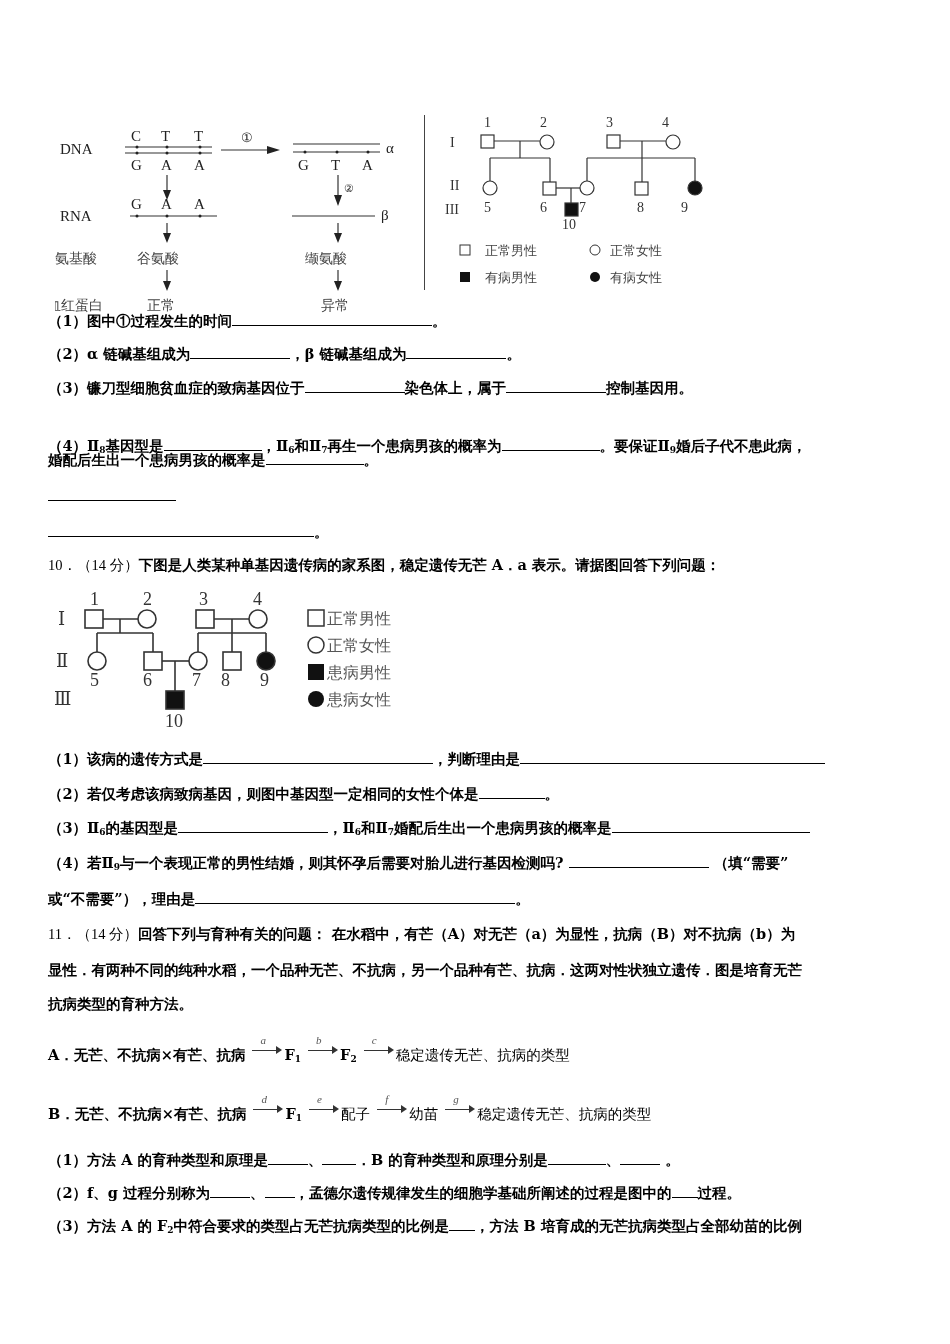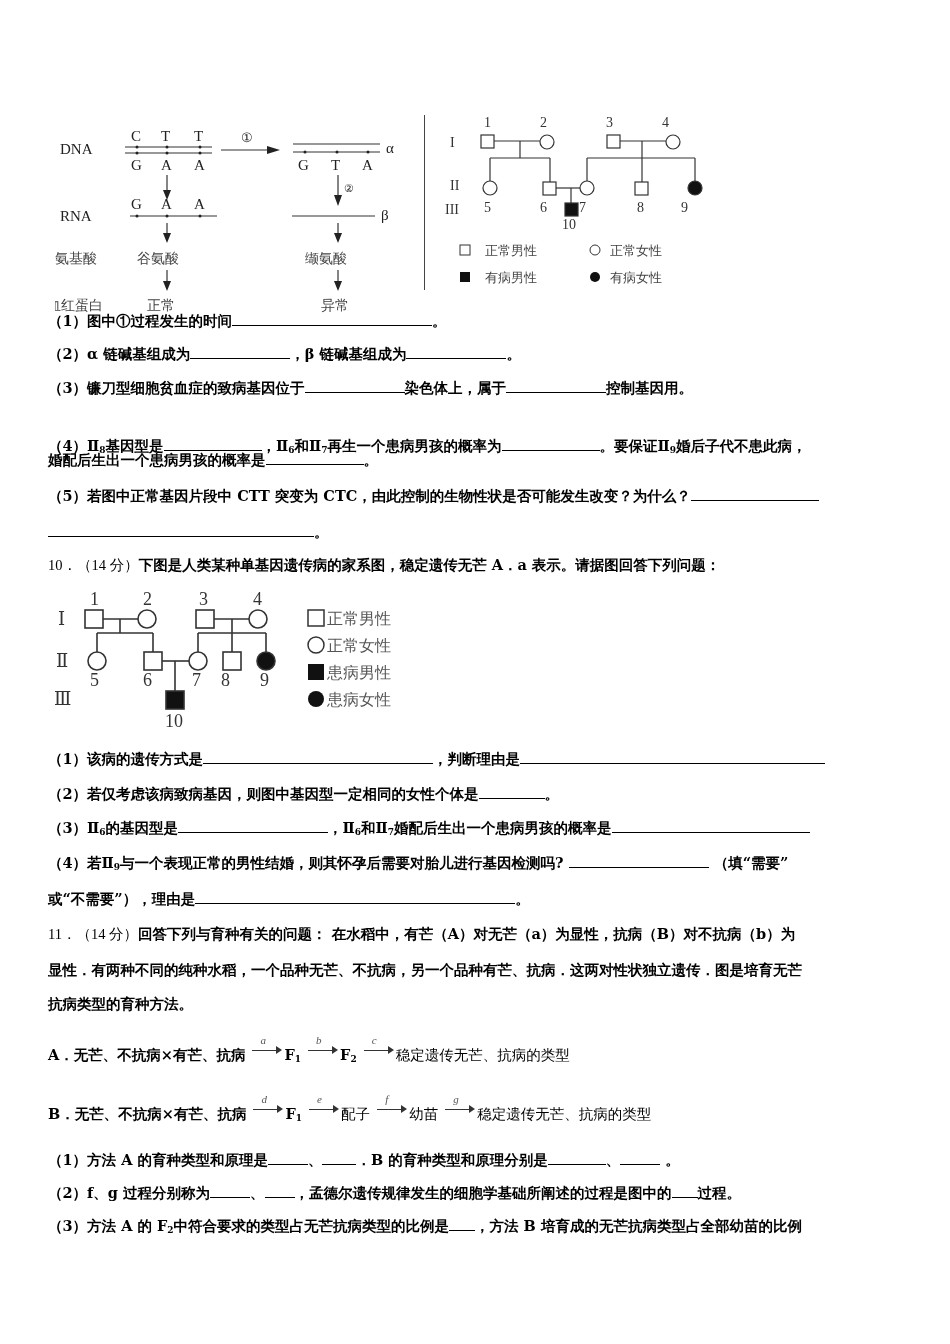--- a/index.html
+++ b/index.html
@@ -157,21 +157,21 @@
 <div class="line" style="top:378px;">
   <span>（3）镰刀型细胞贫血症的致病基因位于</span><span class="blank" style="width:100px;"></span><span>染色体上，属于</span><span class="blank" style="width:100px;"></span><span>控制基因用。</span>
 </div>
 <div class="line" style="top:436px;">
   <span>（4）Ⅱ</span><span class="sub">8</span><span>基因型是</span><span class="blank" style="width:98px;"></span><span>，Ⅱ</span><span class="sub">6</span><span>和Ⅱ</span><span class="sub">7</span><span>再生一个患病男孩的概率为</span><span class="blank" style="width:98px;"></span><span>。要保证Ⅱ</span><span class="sub">9</span><span>婚后子代不患此病，</span>
 </div>
 <div class="line" style="top:450px;">
   <span>婚配后生出一个患病男孩的概率是</span><span class="blank" style="width:98px;"></span><span>。</span>
 </div>
 <div class="line" style="top:486px;">
-  <span>（5）若图中正常基因片段中 CTT 突变为 CTC，由此控制的生物性状是否可能发生改变？为什么？</span><span class="blank" style="width:128px;"></span>
+  <span class="blank" style="width:128px;"></span>
 </div>
 <div class="line" style="top:522px;">
   <span class="blank" style="width:266px;"></span><span>。</span>
 </div>
 
 <div class="line" style="top:555px;">
   <span class="qnum">10．（14 分）</span><span>下图是人类某种单基因遗传病的家系图，稳定遗传无芒 A．a 表示。请据图回答下列问题：</span>
 </div>
 
 <div class="abs" style="left:50px;top:585px;width:380px;height:150px;">

